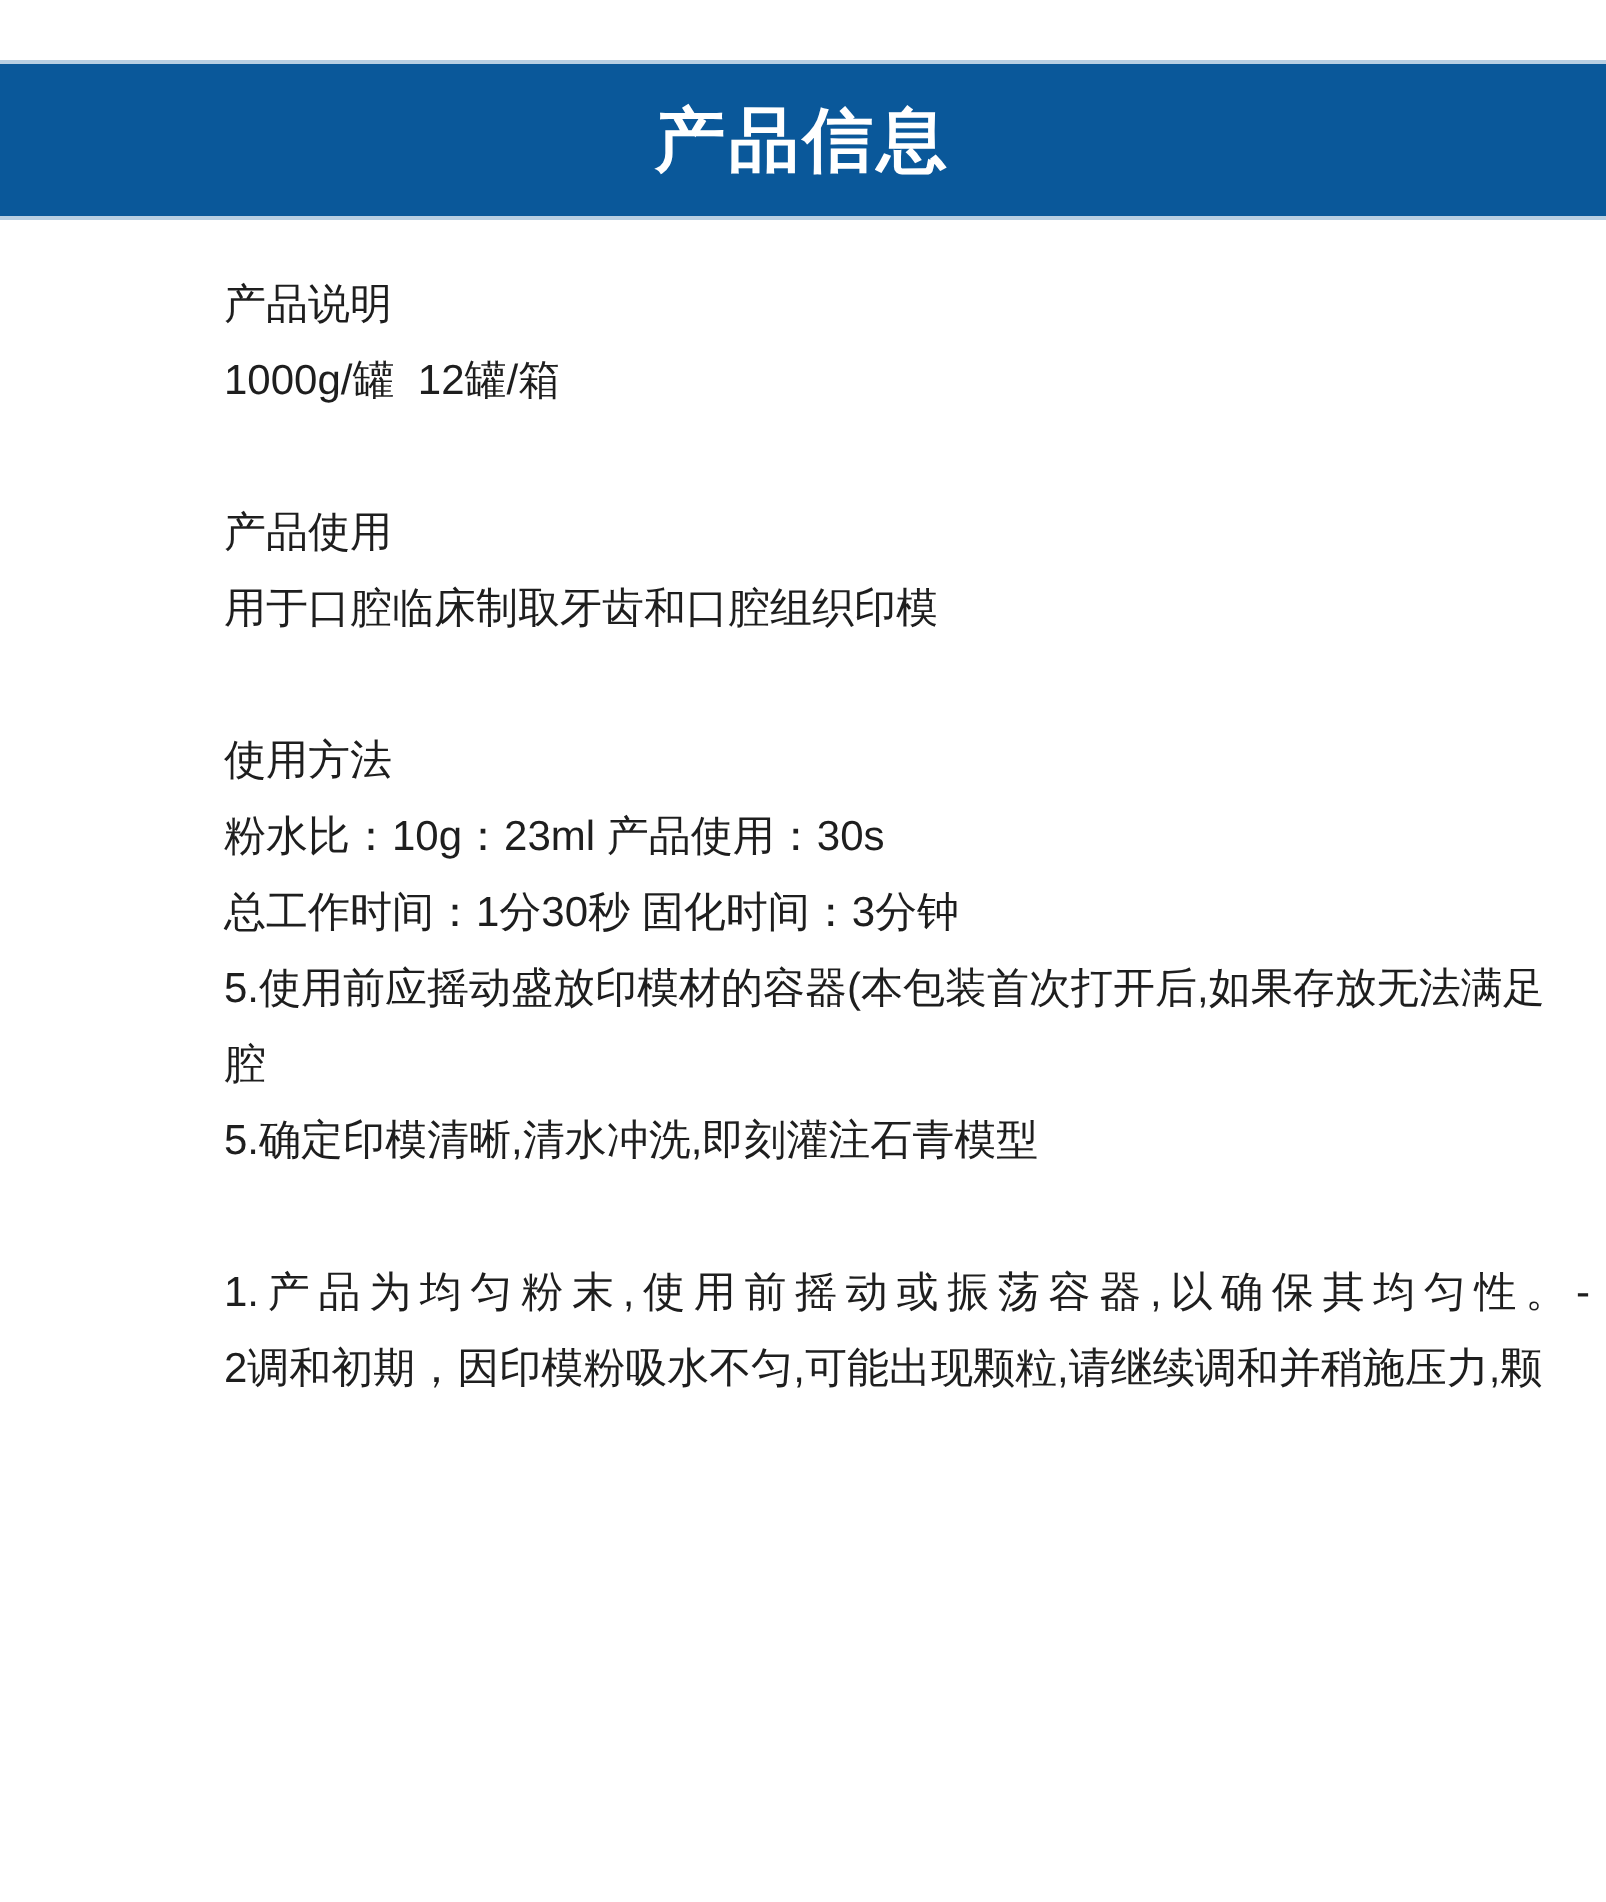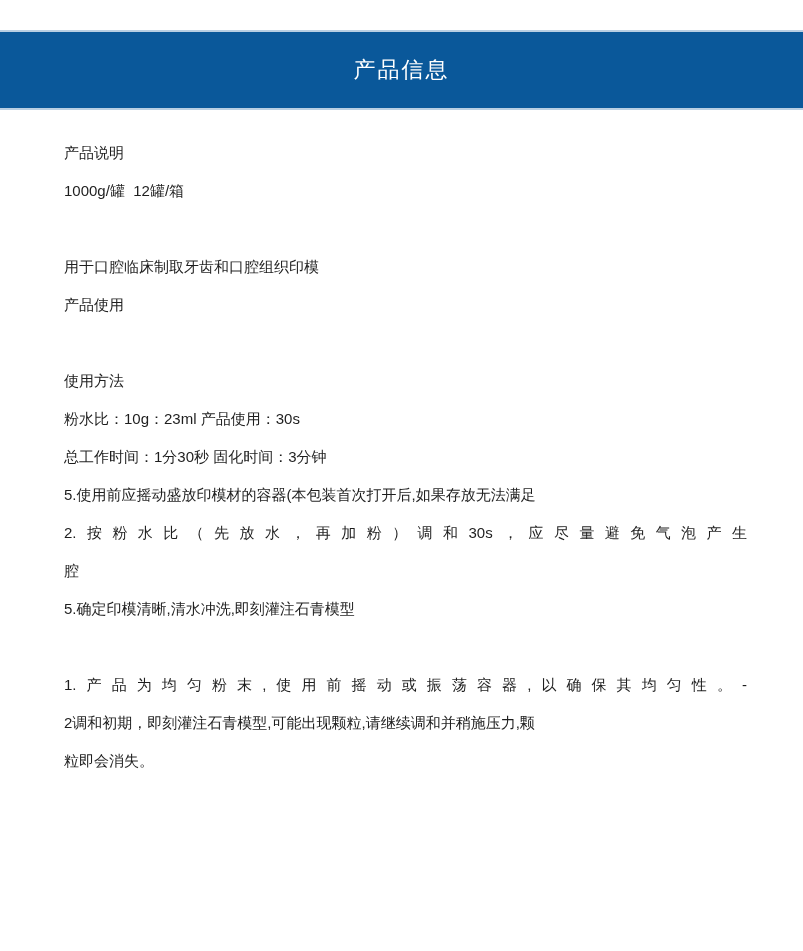--- a/index.html
+++ b/index.html
@@ -19,29 +19,29 @@
     height: 76px;
     background: #0a589a;
     border-top: 2px solid #b9cfe3;
     border-bottom: 2px solid #b9cfe3;
     display: flex;
     align-items: center;
     justify-content: center;
   }
   .banner-title {
     color: #ffffff;
-    font-size: 22px;
-    font-weight: normal;
+    font-size: 35px;
+    font-weight: bold;
     letter-spacing: 2px;
   }
   .content {
-    margin: 24px 40px 0 64px;
+    margin: 24px 40px 0 112px;
     width: 683px;
     color: #1e1e1e;
-    font-size: 15px;
+    font-size: 21px;
     line-height: 38px;
   }
   .section + .section {
     margin-top: 38px;
   }
   .line {
     white-space: pre-wrap;
     text-align: left;
   }
   .line.justify {
@@ -59,30 +59,28 @@
 <div class="banner" style="background: rgb(10, 88, 154); border-top-color: rgb(185, 207, 227); border-bottom-color: rgb(185, 207, 227);">
   <span class="banner-title" style="color: rgb(255, 255, 255);">产品信息</span>
 </div>
 
 <div class="content" id="content" style="color: rgb(30, 30, 30);">
     <section class="section">
       <div class="line heading">产品说明</div>
       <div class="line">1000g/罐  12罐/箱</div>
     </section>
     <section class="section">
+      <div class="line heading">产品使用</div>
       <div class="line">用于口腔临床制取牙齿和口腔组织印模</div>
-      <div class="line heading">产品使用</div>
     </section>
     <section class="section">
       <div class="line heading">使用方法</div>
       <div class="line">粉水比：10g：23ml 产品使用：30s</div>
       <div class="line">总工作时间：1分30秒 固化时间：3分钟</div>
       <div class="line">5.使用前应摇动盛放印模材的容器(本包装首次打开后,如果存放无法满足</div>
-      <div class="line justify">2.按粉水比（先放水，再加粉）调和30s，应尽量避免气泡产生</div>
       <div class="line">腔</div>
       <div class="line">5.确定印模清晰,清水冲洗,即刻灌注石青模型</div>
     </section>
     <section class="section">
       <div class="line justify">1.产品为均匀粉末,使用前摇动或振荡容器,以确保其均匀性。-</div>
-      <div class="line">2调和初期，即刻灌注石青模型,可能出现颗粒,请继续调和并稍施压力,颗</div>
-      <div class="line">粒即会消失。</div>
+      <div class="line">2调和初期，因印模粉吸水不匀,可能出现颗粒,请继续调和并稍施压力,颗</div>
     </section>
   </div>
 
 </body></html>

